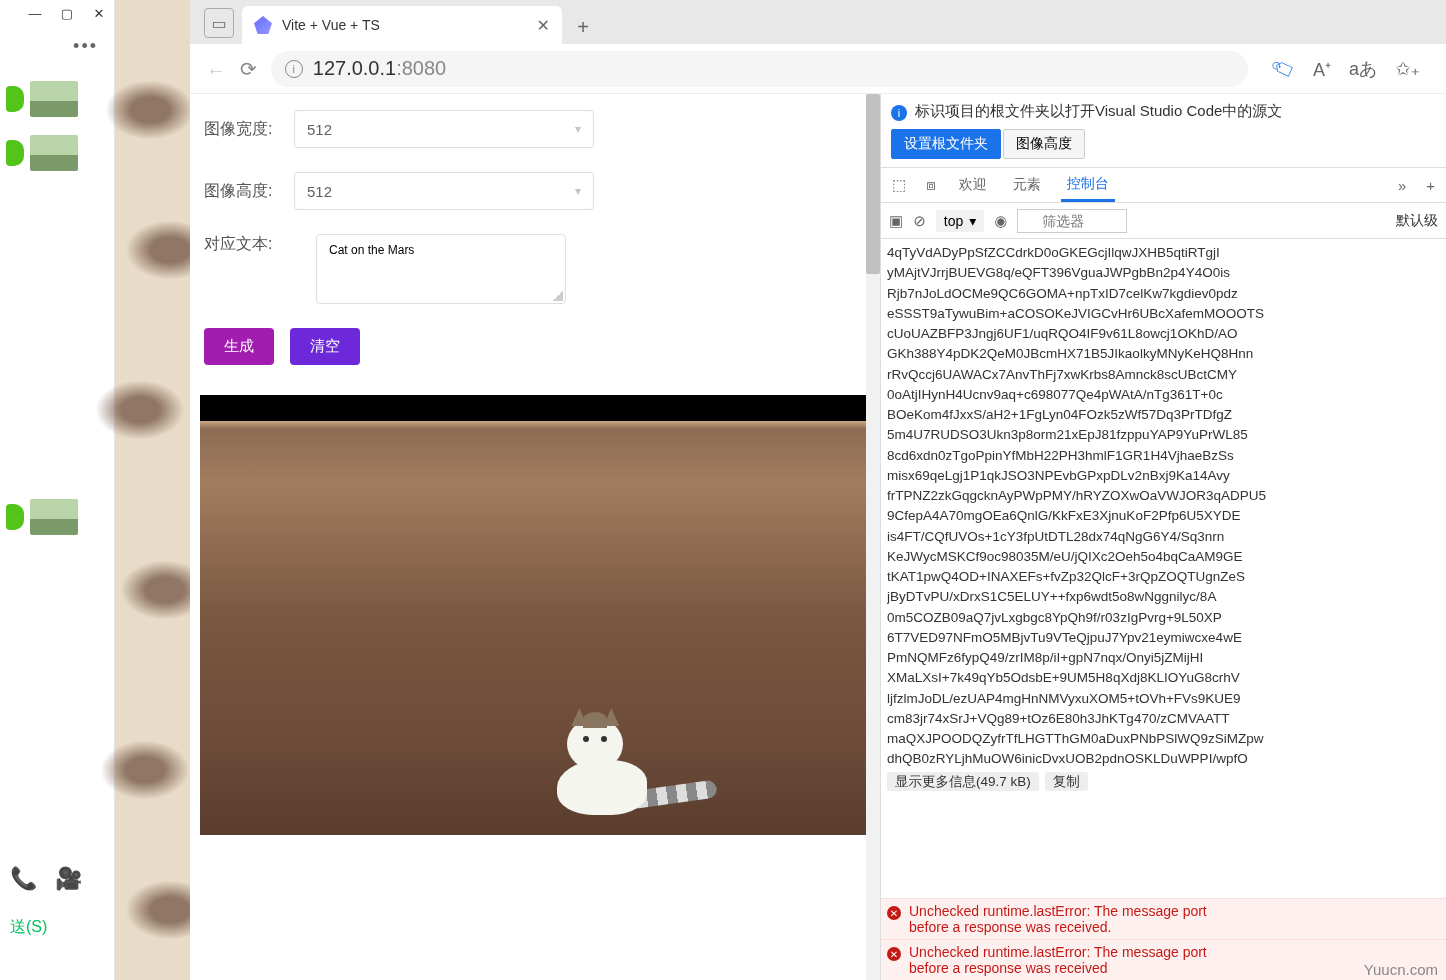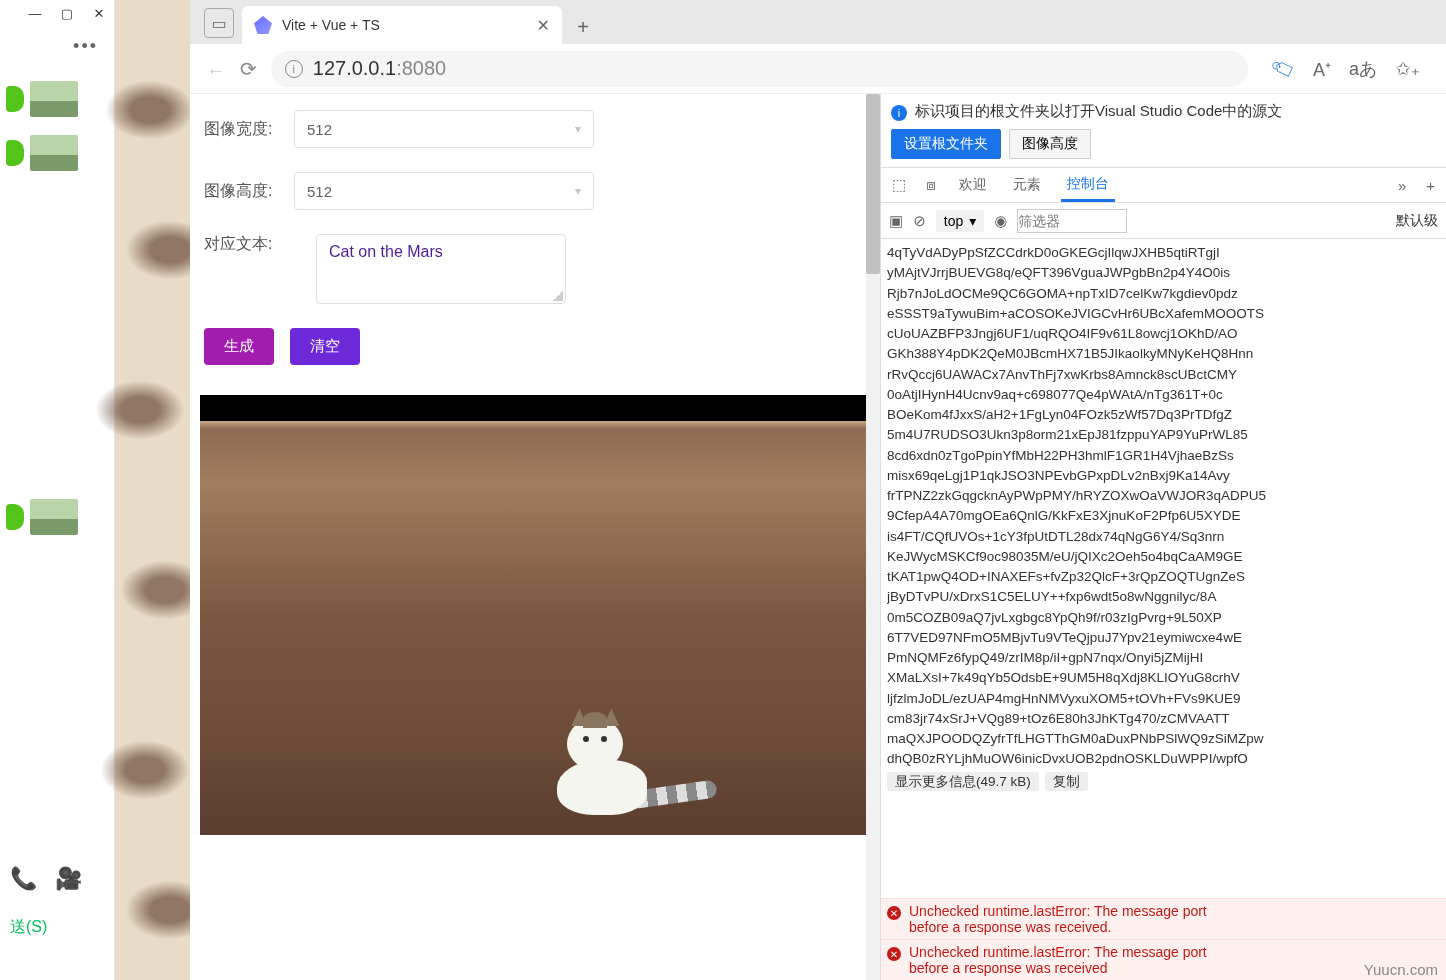--- a/index.html
+++ b/index.html
@@ -35,53 +35,53 @@
 .addr-icon{font-size:18px;color:#666}
 .tag-icon{color:#1a73e8;transform:rotate(-20deg)}
 .content-row{display:flex;height:886px}
 .app-area{width:690px;padding:16px 4px 0 8px;overflow-y:auto;position:relative}
 .scrollbar-v{position:absolute;right:0;top:0;width:14px;height:100%;background:#f1f1f1}
 .scrollbar-thumb{width:14px;height:180px;background:#c1c1c1;border-radius:2px}
 .form-row{display:flex;align-items:center;gap:14px;margin-bottom:24px;padding-left:6px}
 .form-label{font-size:16px;color:#555;width:76px}
 .select-box{width:300px;height:38px;border:1px solid #dcdfe6;border-radius:4px;display:flex;align-items:center;justify-content:space-between;padding:0 12px;color:#606266;font-size:15px}
 .chevron{color:#c0c4cc;font-size:12px}
-.textarea-box{width:250px;height:70px;border:1px solid #dcdfe6;border-radius:4px;padding:8px 12px;font-size:16px;color:#4c1d95;resize:both;position:relative;margin-left:22px}
+.textarea-box{width:250px;height:70px;border:1px solid #dcdfe6;border-radius:4px;padding:8px 12px;font-size:12px;color:#000000;resize:both;position:relative;margin-left:22px}
 .textarea-resize{position:absolute;right:2px;bottom:2px;width:10px;height:10px;background:linear-gradient(135deg,transparent 50%,#ccc 50%)}
 .btn-row{display:flex;gap:16px;padding-left:6px;margin-bottom:30px}
 .btn{padding:9px 20px;border-radius:4px;color:#fff;font-size:15px;border:none}
 .btn-primary{background:#a21caf}
 .btn-light{background:#6d28d9}
 .result-img{width:668px;height:440px;margin-left:2px;background:linear-gradient(180deg,#000 0%,#000 6%,#8b6a52 6%,#a17d5f 20%,#7a5842 50%,#6b4a38 80%,#5a3d2e 100%);position:relative;overflow:hidden}
 .mars-horizon{position:absolute;top:6%;left:0;right:0;height:8px;background:linear-gradient(180deg,#c9a885,transparent)}
 .cat{position:absolute;bottom:20px;left:52%;width:120px;height:110px}
 .cat-body{position:absolute;bottom:0;left:10px;width:90px;height:55px;background:#f5f5f0;border-radius:50% 40% 40% 40%}
 .cat-head{position:absolute;bottom:45px;left:20px;width:56px;height:52px;background:#f5f5f0;border-radius:50%}
 .cat-ear{position:absolute;top:-10px;width:16px;height:18px;background:#8a7560;clip-path:polygon(50% 0,100% 100%,0 100%)}
 .cat-ear.l{left:4px}.cat-ear.r{right:4px}
 .cat-face{position:absolute;top:14px;left:12px;width:32px;height:24px}
 .cat-eye{position:absolute;width:6px;height:6px;background:#333;border-radius:50%;top:4px}
 .cat-eye.l{left:4px}.cat-eye.r{right:4px}
 .cat-tail{position:absolute;bottom:10px;right:-50px;width:110px;height:18px;background:repeating-linear-gradient(90deg,#888 0 10px,#ddd 10px 20px);border-radius:10px;transform:rotate(-8deg)}
 .cat-stripe{position:absolute;top:-6px;left:16px;width:24px;height:16px;background:#8a7560;border-radius:50% 50% 0 0}
 .devtools{flex:1;border-left:1px solid #ddd;display:flex;flex-direction:column;background:#fff}
 .dt-banner{padding:8px 10px;display:flex;align-items:flex-start;gap:8px;font-size:15px;color:#333}
 .info-circle{width:16px;height:16px;background:#1a73e8;border-radius:50%;color:#fff;font-size:11px;display:flex;align-items:center;justify-content:center;flex-shrink:0;margin-top:3px}
-.dt-banner-btns{padding:0 10px 8px;display:flex;gap:8px}
+.dt-banner-btns{padding:0 10px 8px;display:flex;gap:2px}
 .dt-btn{padding:5px 12px;font-size:14px;border:1px solid #ccc;border-radius:2px;background:#f5f5f5}
 .dt-btn.primary{background:#1a73e8;color:#fff;border-color:#1a73e8}
 .dt-tabs{height:36px;border-top:1px solid #ddd;border-bottom:1px solid #ddd;display:flex;align-items:center;padding:0 8px;gap:14px}
 .dt-tool-icon{font-size:15px;color:#666;padding:0 3px}
 .dt-tab{font-size:14px;color:#666;padding:6px 6px}
 .dt-tab.active{color:#1a73e8;border-bottom:3px solid #1a73e8}
 .dt-more{margin-left:auto;display:flex;gap:14px;align-items:center}
 .dt-toolbar{height:36px;border-bottom:1px solid #ddd;display:flex;align-items:center;padding:0 8px;gap:10px}
 .dt-tb-icon{font-size:15px;color:#666}
 .ctx-select{background:#f1f1f1;padding:3px 8px;border-radius:2px;display:flex;align-items:center;gap:6px;font-size:14px}
-.filter-input{border:1px solid #ccc;padding:3px 0;font-size:14px;width:110px;color:#737373}
+.filter-input{border:1px solid #ccc;padding:3px 24px;font-size:14px;width:110px;color:#737373}
 .dt-level{font-size:14px;color:#333;margin-left:auto}
 .console-body{flex:1;overflow:hidden;padding:4px 6px;font-family:Consolas,monospace;font-size:13.5px;color:#333;line-height:1.5}
 .console-line{white-space:nowrap;overflow:hidden}
 .show-more-row{padding:2px 0}
 .pill{background:#eee;padding:2px 8px;border-radius:3px;font-size:13.5px;margin-right:6px}
 .err-row{background:#fff0f0;color:#c41a16;display:flex;align-items:flex-start;gap:8px;padding:4px 6px;font-family:Consolas,monospace;font-size:14px;border-top:1px solid #fdd}
 .err-icon{width:14px;height:14px;background:#c41a16;border-radius:50%;color:#fff;font-size:10px;display:flex;align-items:center;justify-content:center;flex-shrink:0;margin-top:3px}
 .err-text{flex:1;white-space:pre-wrap}
 .watermark{position:absolute;right:8px;bottom:2px;font-size:15px;color:#888;font-family:Arial}
 </style>

